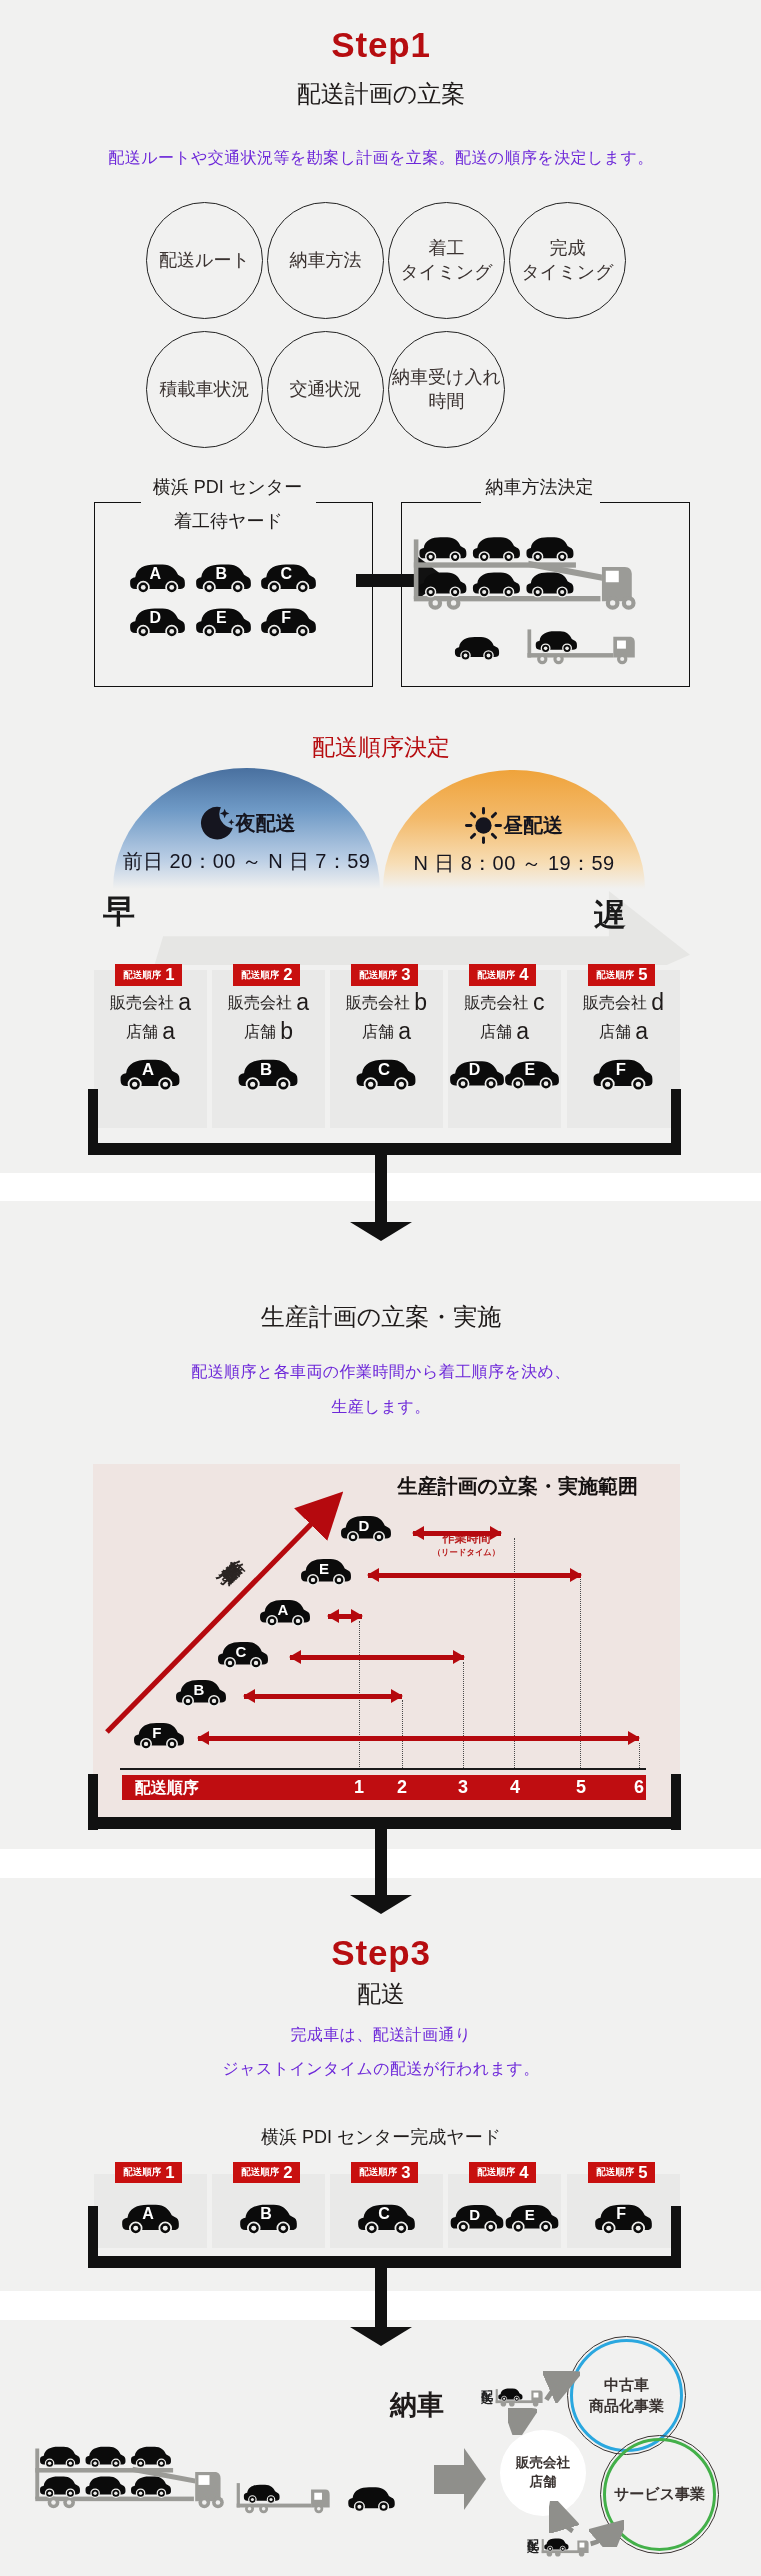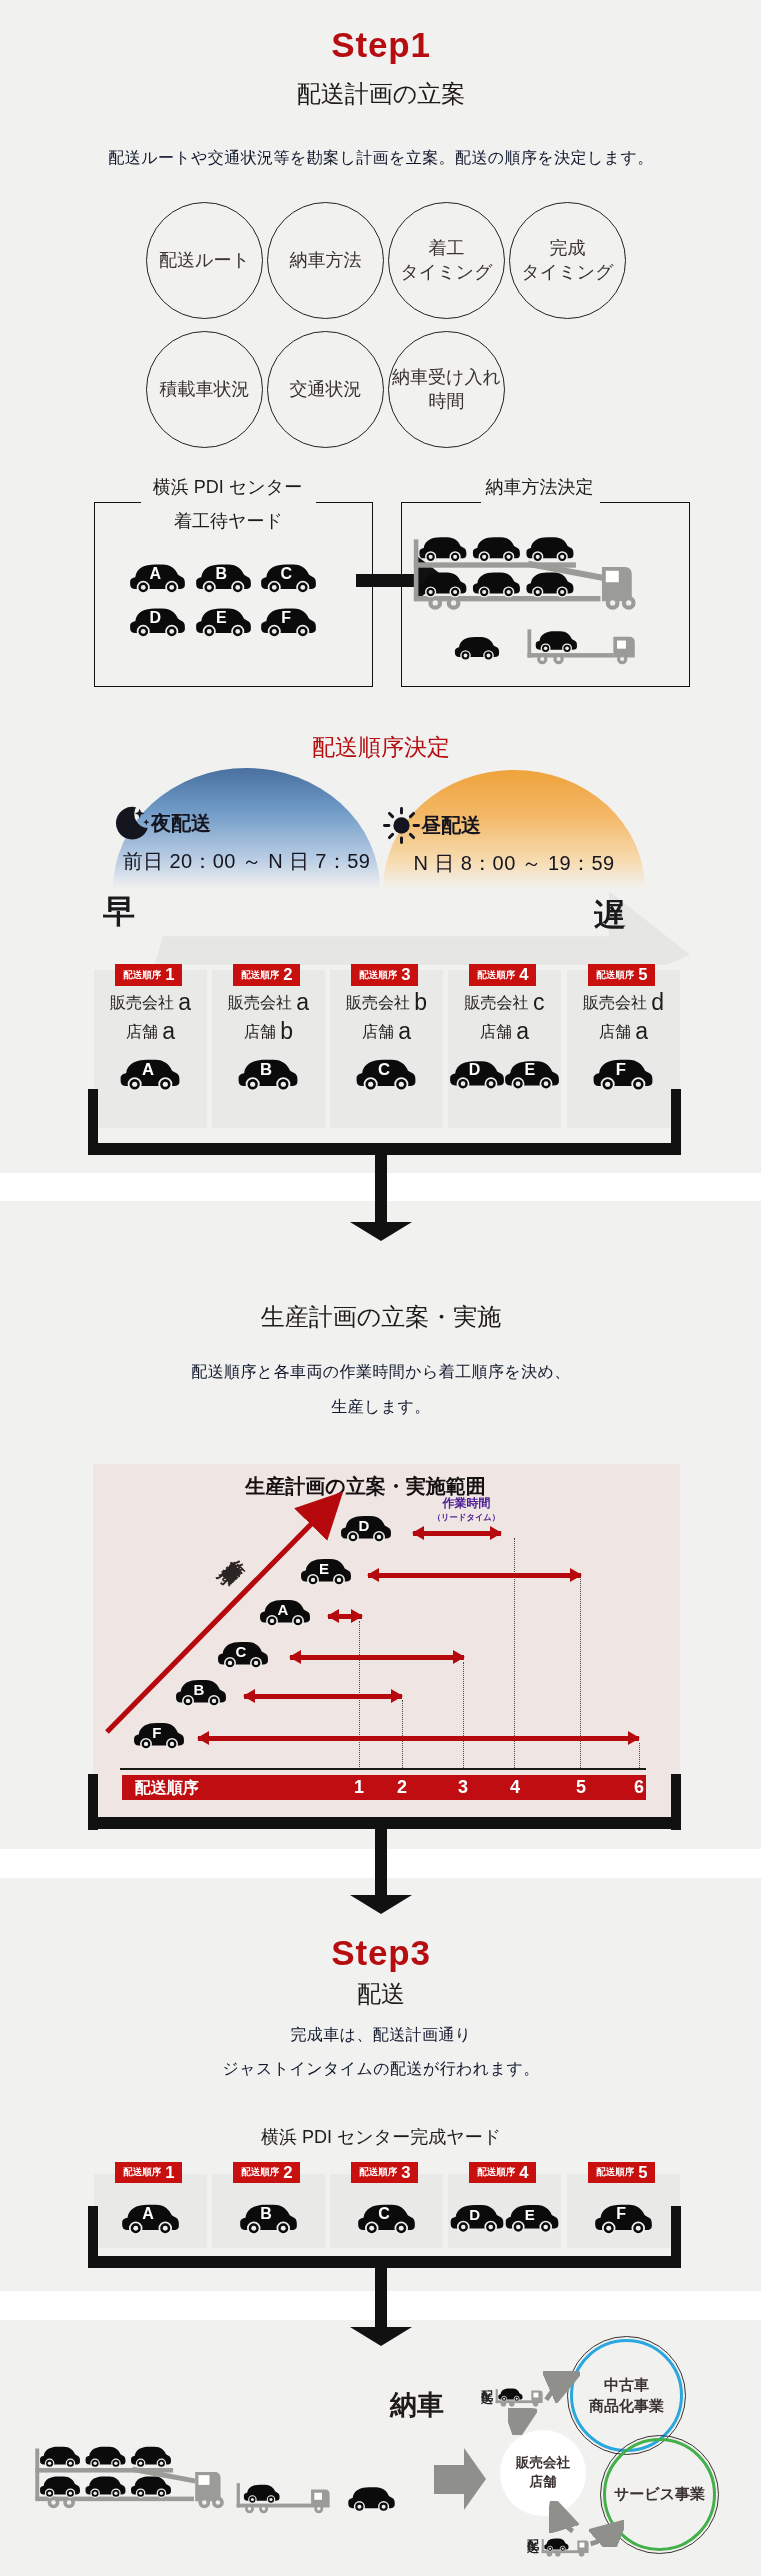--- a/index.html
+++ b/index.html
@@ -3,21 +3,21 @@
 <meta charset="utf-8">
 <style>
   html,body{margin:0;padding:0;background:#f1f1f0;}
   .page{position:relative;width:762px;height:2576px;background:#f1f1f0;overflow:hidden;
         font-family:"Liberation Sans","DejaVu Sans",sans-serif;color:#1f1b1a;}
   .abs{position:absolute;}
   .ctr{left:0;width:762px;text-align:center;}
   .pre{white-space:pre-line;}
   .step-label{font-size:35px;font-weight:700;color:#b60d10;letter-spacing:0.8px;}
   .step-title{font-size:24px;font-weight:500;color:#1f1b1a;}
-  .step-desc{font-size:16px;color:#0f172a;letter-spacing:0.4px;}
+  .step-desc{font-size:16px;color:#6d28d9;letter-spacing:0.4px;}
   .white-band{left:0;width:762px;height:28px;background:#ffffff;}
   
   .fcircle{width:115px;height:115px;border:1.6px solid #222;border-radius:50%;
            display:flex;align-items:center;justify-content:center;text-align:center;
            font-size:18px;color:#3a3230;line-height:1.3;}
   
   .yardbox{border:1.6px solid #111;padding-left:10px;}
   .box-gap{position:absolute;top:-2.4px;height:4.8px;background:#f1f1f0;}
   .yard-label{font-size:18px;color:#1f1b1a;}
   
@@ -26,21 +26,21 @@
   .car-letter{position:absolute;left:46%;top:44%;transform:translate(-50%,-50%);
               color:#fff;font-weight:700;}
   
   .blk{background:#111;}
   .tri-right{width:0;height:0;border-top:22px solid transparent;border-bottom:22px solid transparent;border-left:29px solid #111;}
   .tri-down{width:0;height:0;border-left:31px solid transparent;border-right:31px solid transparent;border-top:19px solid #111;}
   
   .dome{border-radius:50% 50% 0 0 / 100% 100% 0 0;}
   .dome-night{background:linear-gradient(180deg,#49709f 0%,#6f9ac6 35%,#b9cde4 75%,rgba(241,241,240,0) 100%);}
   .dome-day{background:linear-gradient(180deg,#efa33b 0%,#f3b969 40%,#f7ddb4 78%,rgba(241,241,240,0) 100%);}
-  .dome-row{display:flex;align-items:center;gap:1px;}
+  .dome-row{display:flex;align-items:center;justify-content:center;gap:1px;}
   .dome-label{font-size:20px;font-weight:600;color:#15151f;}
   .dome-time{font-size:20px;color:#15151f;text-align:center;letter-spacing:0.4px;}
   .ee{font-size:32px;font-weight:700;color:#1a1a1a;}
   .band{background:#e6e6e4;clip-path:polygon(9% 61%,86% 61%,86% 0%,100% 86%,96% 100%,7.5% 100%);}
   
   .ocard{position:absolute;width:113px;background:#e9e9e8;}
   .badge{position:absolute;left:21.4px;top:-5.6px;width:67px;height:21.4px;background:#c8100f;color:#fff;
          display:flex;align-items:center;justify-content:center;}
   .badge .bl{font-size:9.5px;font-weight:600;}
   .badge .bn{font-size:16.7px;font-weight:600;margin-left:4px;}
@@ -53,21 +53,21 @@
   .chartbox{background:#efe5e2;}
   .chart-title{font-size:20px;font-weight:600;color:#151111;}
   .harrow{position:absolute;height:4.8px;background:#b5090e;}
   .harrow::before{content:"";position:absolute;left:-0.8px;top:-4.8px;width:0;height:0;
                   border:7.1px solid transparent;border-right:12px solid #b5090e;border-left:0;}
   .harrow::after{content:"";position:absolute;right:-0.8px;top:-4.8px;width:0;height:0;
                  border:7.1px solid transparent;border-left:12px solid #b5090e;border-right:0;}
   .vdot{position:absolute;width:0;border-left:1.6px dotted #4a4a4a;}
   .axis-rot{writing-mode:vertical-rl;transform:rotate(45deg);font-size:16.7px;font-weight:600;
             color:#2b2523;letter-spacing:2.4px;}
-  .leadtime{text-align:center;color:#4c1d95;}
+  .leadtime{text-align:center;color:#b91c1c;margin-top:35px;}
   .leadtime .l1{font-size:12px;font-weight:700;}
   .leadtime .l2{font-size:8.3px;font-weight:600;}
   .redbar{position:absolute;background:#bf0d11;color:#fff;}
   .redbar .rlabel{position:absolute;left:12.7px;top:3.2px;font-size:16px;font-weight:700;}
   .redbar .rnum{position:absolute;top:1.6px;width:16px;text-align:center;font-size:18px;font-weight:600;}
   
   .ring{position:absolute;border:1.6px solid #3a3331;border-radius:50%;
         display:flex;align-items:center;justify-content:center;text-align:center;
         font-size:15px;font-weight:700;color:#3a3331;line-height:1.35;}
   .ring .inner{position:absolute;inset:1.6px;border-radius:50%;border:3.2px solid var(--rc);}
@@ -350,21 +350,21 @@
   <div class="vbar" style="left:671px;top:1089px;height:66px"></div>
   <div class="hbar" style="left:88px;top:1143px;width:593px"></div>
   <div class="abs blk" style="left:375px;top:1155px;width:12px;height:68px"></div>
   <div class="abs tri-down" style="left:350px;top:1222px"></div>
 
   <div class="abs ctr step-title" style="top:1301px">生産計画の立案・実施</div>
   <div class="abs ctr step-desc" style="top:1362px">配送順序と各車両の作業時間から着工順序を決め、</div>
   <div class="abs ctr step-desc" style="top:1397px">生産します。</div>
 
   <div class="abs chartbox" style="left:93px;top:1464px;width:587px;height:355px"></div>
-  <div class="abs chart-title" style="left:93px;top:1473px;width:545px;text-align:center">生産計画の立案・実施範囲</div>
+  <div class="abs chart-title" style="left:93px;top:1473px;width:545px;text-align:right">生産計画の立案・実施範囲</div>
 
   <svg class="abs" style="left:99px;top:1490px;width:246px;height:254px" viewBox="0 0 310 320">
     <defs>
         <marker id="redhead" markerWidth="9" markerHeight="9" refX="4" refY="4.5" orient="auto">
           <polygon points="0 0,9 4.5,0 9" fill="#b5090e"></polygon>
         </marker>
       </defs>
     <line x1="10" y1="305" x2="285" y2="25" stroke="#b5090e" stroke-width="6.5" marker-end="url(#redhead)"></line>
   </svg>
   <div class="abs axis-rot" style="left:198px;top:1536px;height:119px">作業着工順序</div>

